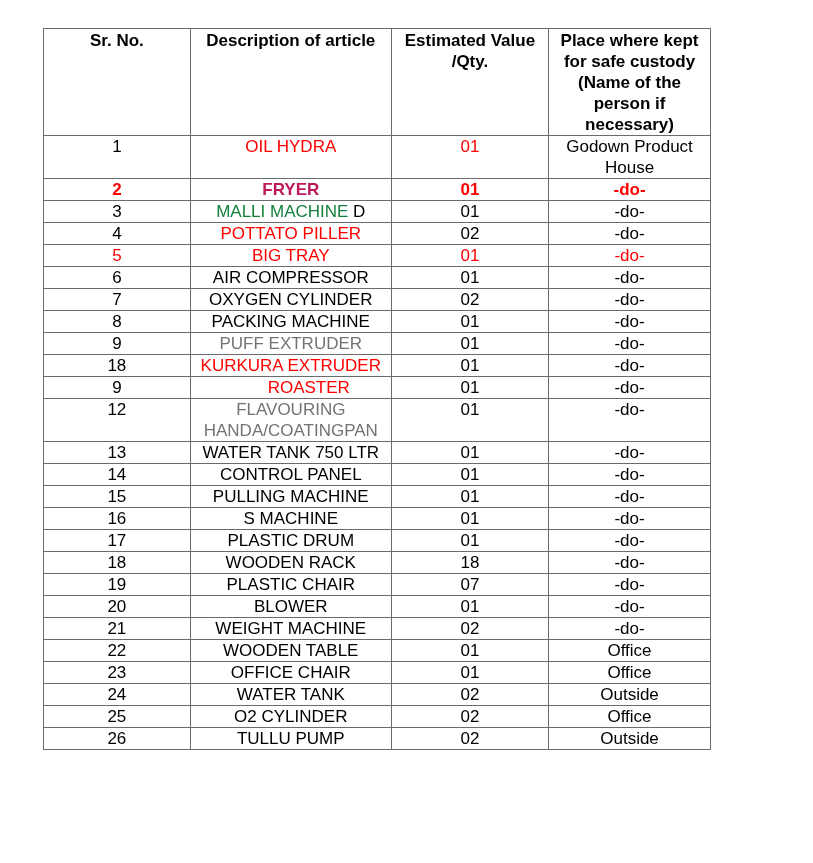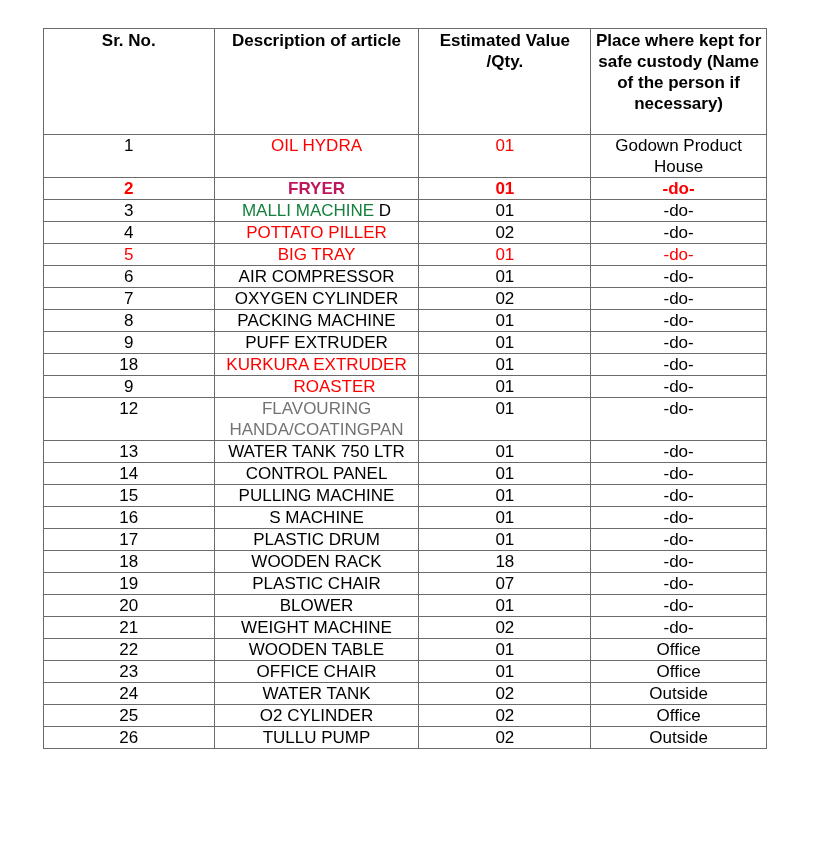--- a/index.html
+++ b/index.html
@@ -1,19 +1,19 @@
 <!DOCTYPE html>
 <html><head>
 <meta charset="utf-8">
 <style>
   html, body { margin: 0; padding: 0; background: #ffffff; }
   body { width: 813px; height: 863px; position: relative; font-family: "Liberation Sans", sans-serif; }
   table.inv {
     position: absolute; left: 43px; top: 28px;
-    width: 724px;
+    width: 668px;
     border-collapse: collapse;
     font-size: 17px;
     color: #000;
   }
   table.inv th, table.inv td {
     border: 1px solid #6b6b6b;
     text-align: center;
     vertical-align: top;
     padding: 0 4px;
     line-height: 21px;
@@ -88,21 +88,21 @@
         <td><span>-do-</span></td>
       </tr>
       <tr>
         <td><span>8</span></td>
         <td><span>PACKING MACHINE</span></td>
         <td><span>01</span></td>
         <td><span>-do-</span></td>
       </tr>
       <tr>
         <td><span>9</span></td>
-        <td><span style="color: #000000;">PUFF EXTRUDER</span></td>
+        <td><span style="color: #737373;">PUFF EXTRUDER</span></td>
         <td><span>01</span></td>
         <td><span>-do-</span></td>
       </tr>
       <tr>
         <td><span>18</span></td>
         <td><span style="color: rgb(255, 0, 0);">KURKURA EXTRUDER</span></td>
         <td><span>01</span></td>
         <td><span>-do-</span></td>
       </tr>
       <tr>

